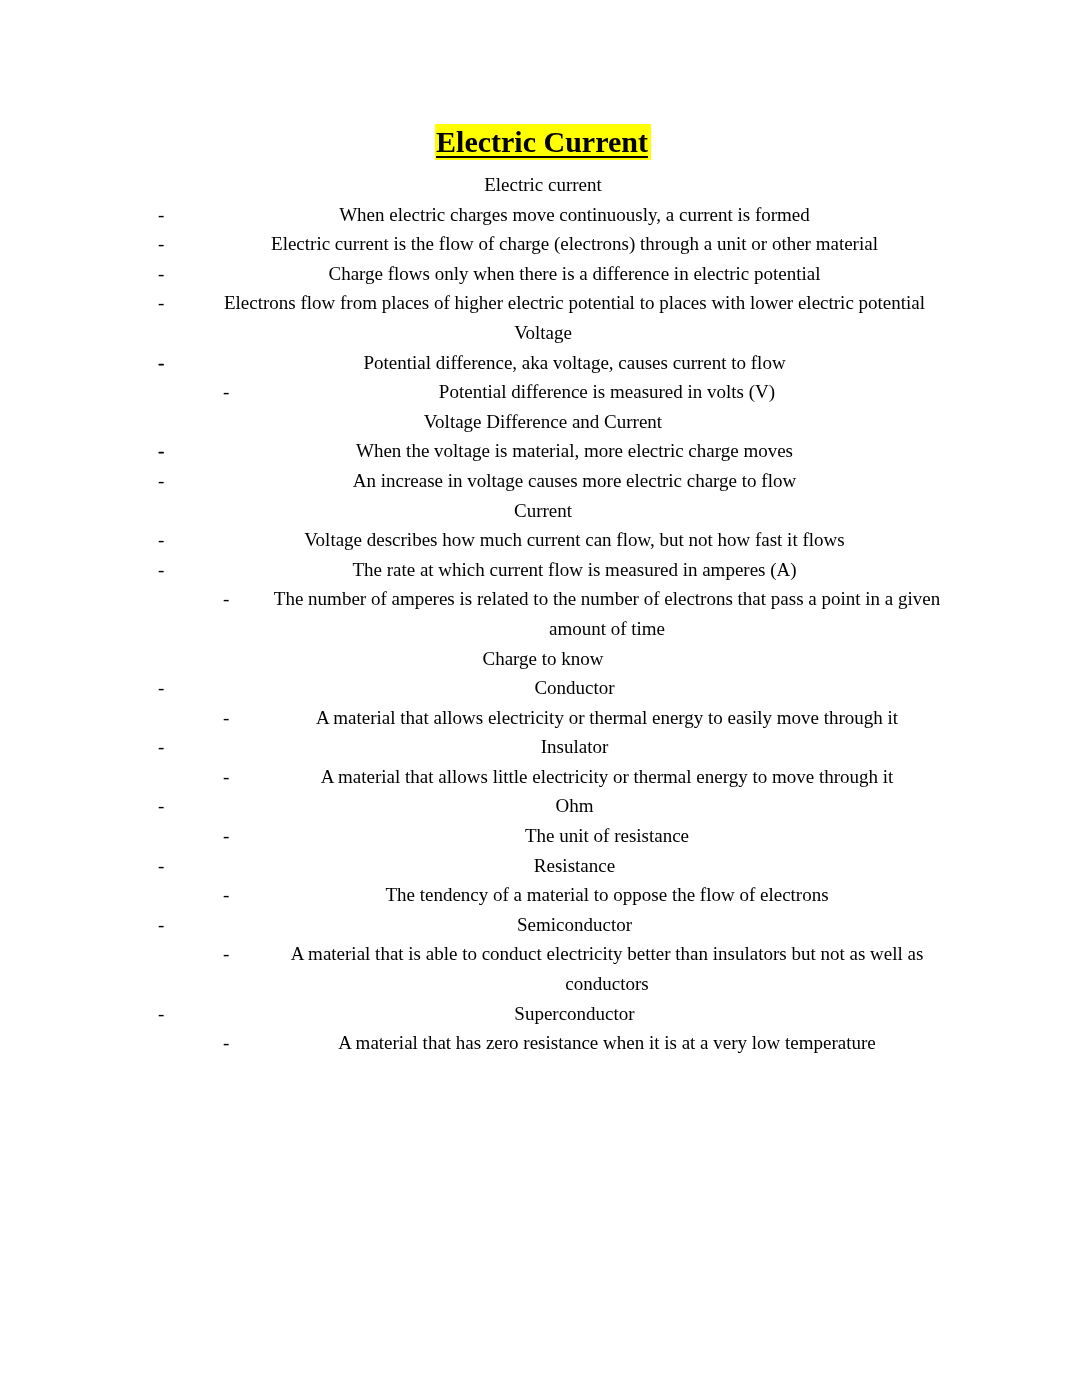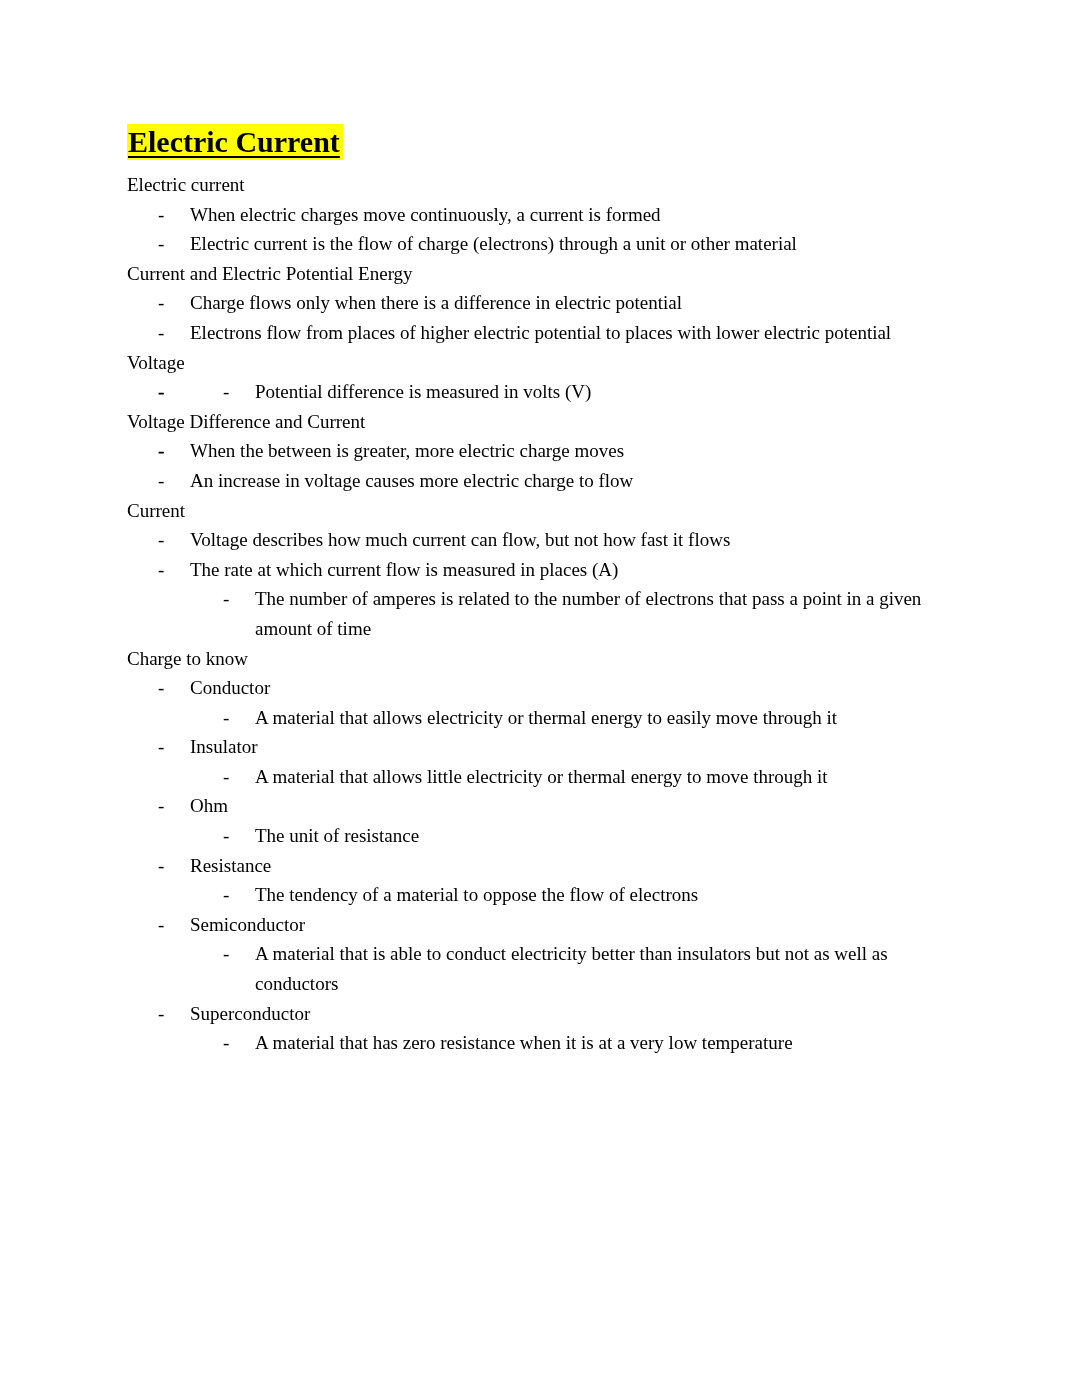--- a/index.html
+++ b/index.html
@@ -4,20 +4,21 @@
 <style>
   * { box-sizing: border-box; }
   html, body { margin: 0; padding: 0; background: #ffffff; }
   .page {
     width: 1080px;
     min-height: 1397px;
     background: #ffffff;
     color: #000000;
     font-family: "Liberation Serif", "DejaVu Serif", serif;
     position: relative;
+    text-align: center;
   }
   .content {
     position: absolute;
     left: 127px;
     top: 122px;
     width: 832px;
   }
   .doc-title {
     font-size: 30px;
     line-height: 40px;
@@ -49,34 +50,33 @@
 </head>
 <body>
 
 <div class="page">
   <div class="content">
     <h1 class="doc-title"><span class="hl">Electric Current</span></h1>
     <div class="outline" id="outline">
         <div class="item l0"><span class="text">Electric current</span></div>
         <div class="item l1"><span class="dash">-</span><span class="text">When electric charges move continuously, a current is formed</span></div>
         <div class="item l1"><span class="dash">-</span><span class="text">Electric current is the flow of charge (electrons) through a unit or other material</span></div>
-        <div class="item l0"><span class="text">Current and Electric Potential Energy</span></div>
         <div class="item l1"><span class="dash">-</span><span class="text">Charge flows only when there is a difference in electric potential</span></div>
         <div class="item l1"><span class="dash">-</span><span class="text">Electrons flow from places of higher electric potential to places with lower electric potential</span></div>
         <div class="item l0"><span class="text">Voltage</span></div>
         <div class="item l1"><span class="dash">-</span></div>
-        <div class="item l1"><span class="dash">-</span></div>
+        <div class="item l1"><span class="dash">-</span><span class="text">Potential difference, aka voltage, causes current to flow</span></div>
         <div class="item l2"><span class="dash">-</span><span class="text">Potential difference is measured in volts (V)</span></div>
         <div class="item l0"><span class="text">Voltage Difference and Current</span></div>
         <div class="item l1"><span class="dash">-</span></div>
-        <div class="item l1"><span class="dash">-</span><span class="text">When the between is greater, more electric charge moves</span></div>
+        <div class="item l1"><span class="dash">-</span><span class="text">When the voltage is material, more electric charge moves</span></div>
         <div class="item l1"><span class="dash">-</span><span class="text">An increase in voltage causes more electric charge to flow</span></div>
         <div class="item l0"><span class="text">Current</span></div>
         <div class="item l1"><span class="dash">-</span><span class="text">Voltage describes how much current can flow, but not how fast it flows</span></div>
-        <div class="item l1"><span class="dash">-</span><span class="text">The rate at which current flow is measured in places (A)</span></div>
+        <div class="item l1"><span class="dash">-</span><span class="text">The rate at which current flow is measured in amperes (A)</span></div>
         <div class="item l2"><span class="dash">-</span><span class="text">The number of amperes is related to the number of electrons that pass a point in a given amount of time</span></div>
         <div class="item l0"><span class="text">Charge to know</span></div>
         <div class="item l1"><span class="dash">-</span><span class="text">Conductor</span></div>
         <div class="item l2"><span class="dash">-</span><span class="text">A material that allows electricity or thermal energy to easily move through it</span></div>
         <div class="item l1"><span class="dash">-</span><span class="text">Insulator</span></div>
         <div class="item l2"><span class="dash">-</span><span class="text">A material that allows little electricity or thermal energy to move through it</span></div>
         <div class="item l1"><span class="dash">-</span><span class="text">Ohm</span></div>
         <div class="item l2"><span class="dash">-</span><span class="text">The unit of resistance</span></div>
         <div class="item l1"><span class="dash">-</span><span class="text">Resistance</span></div>
         <div class="item l2"><span class="dash">-</span><span class="text">The tendency of a material to oppose the flow of electrons</span></div>

